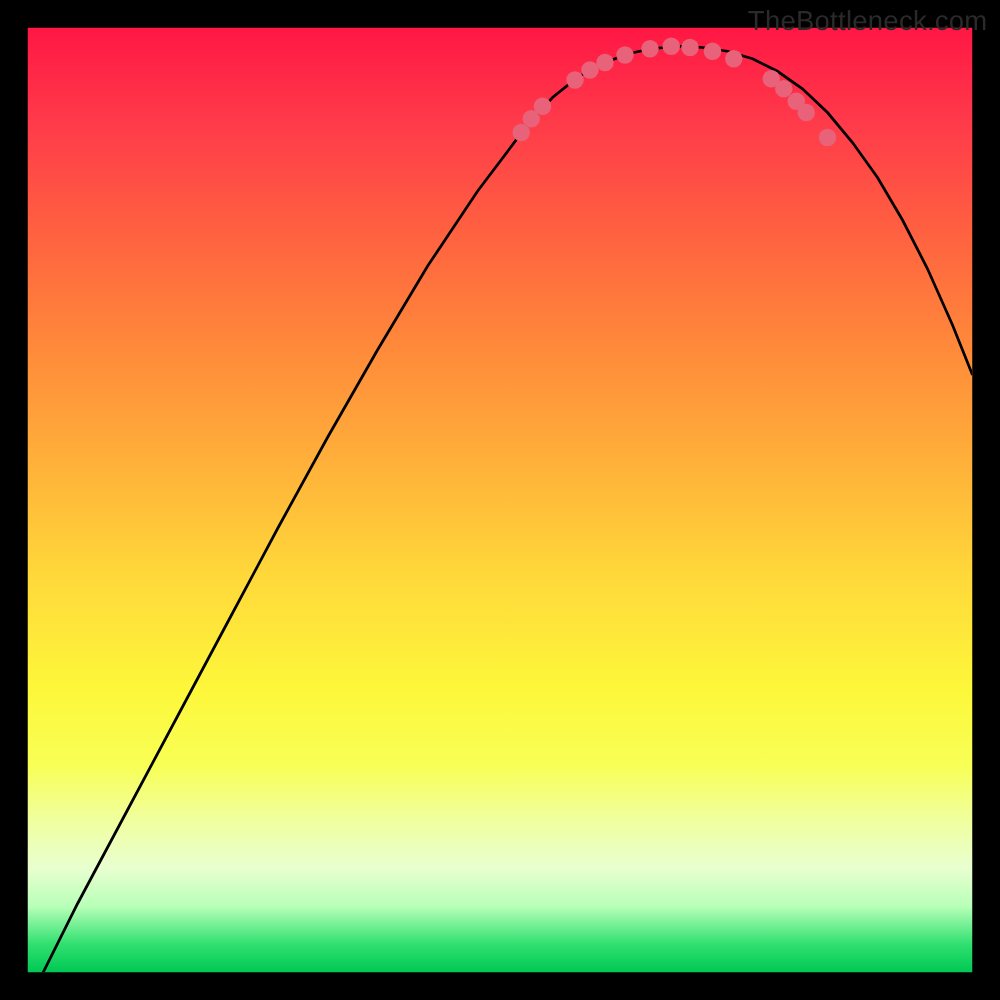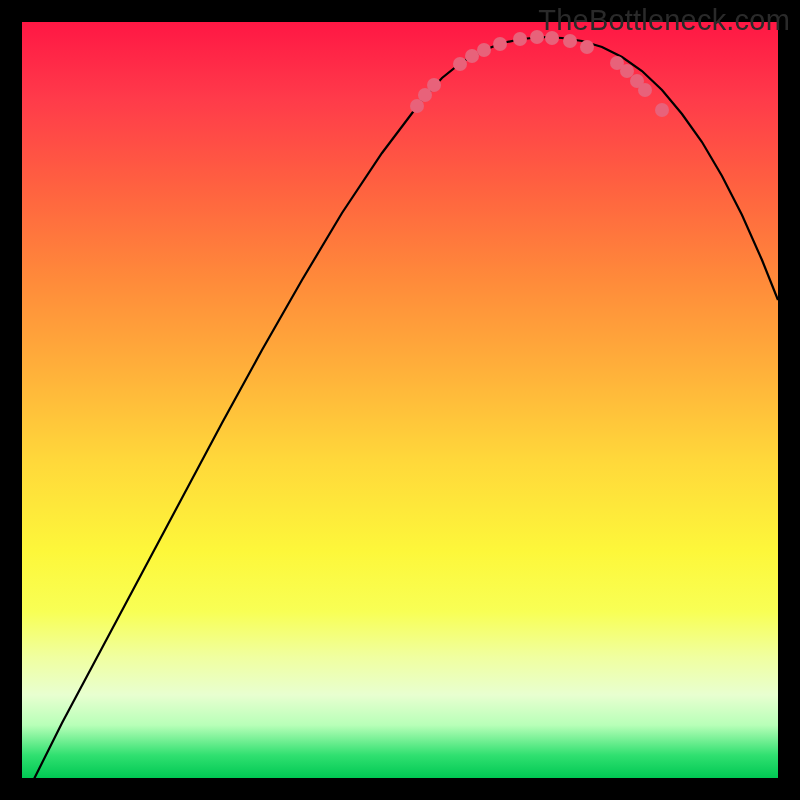--- a/index.html
+++ b/index.html
@@ -41,21 +41,21 @@
       #b8ffb8 93%,
       #30e070 97%,
       #00c853 100%
     );
   }
   .watermark {
     position: absolute;
     top: 4px;
     right: 10px;
     color: #2a2a2a;
-    font-size: 29px;
+    font-size: 22px;
     font-weight: 500;
     letter-spacing: 0.2px;
     z-index: 10;
   }
   svg.curve {
     position: absolute;
     inset: 0;
     width: 100%;
     height: 100%;
   }

